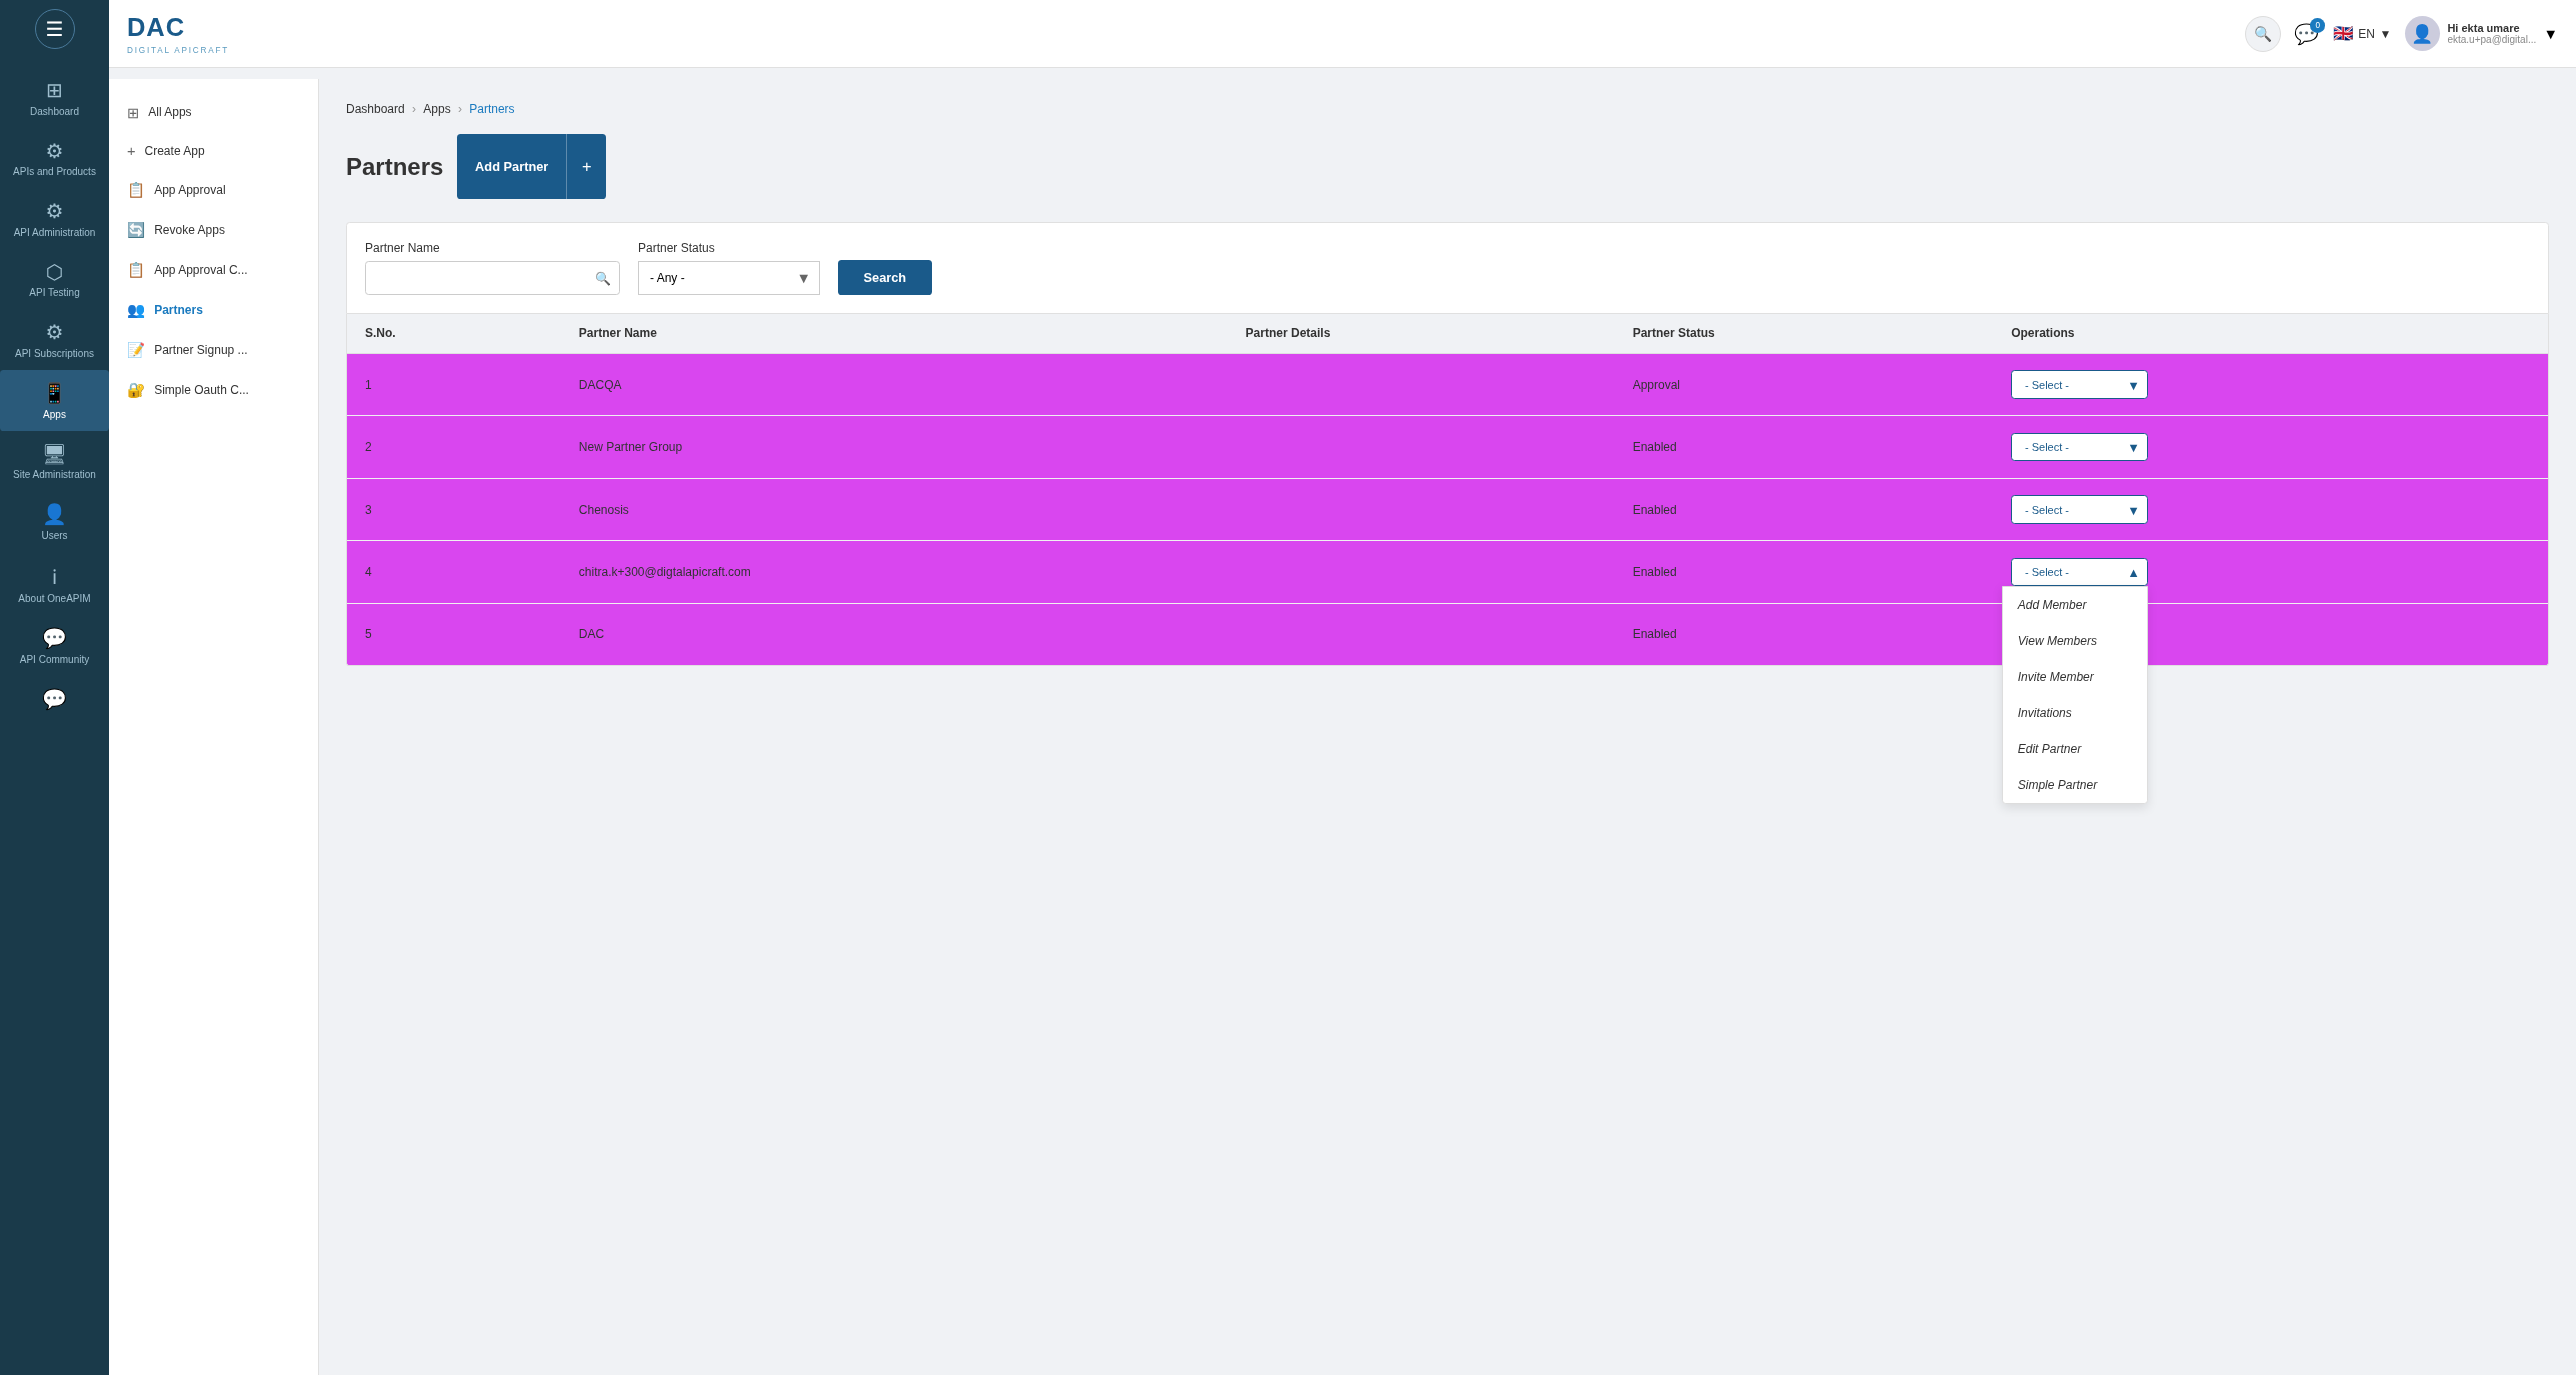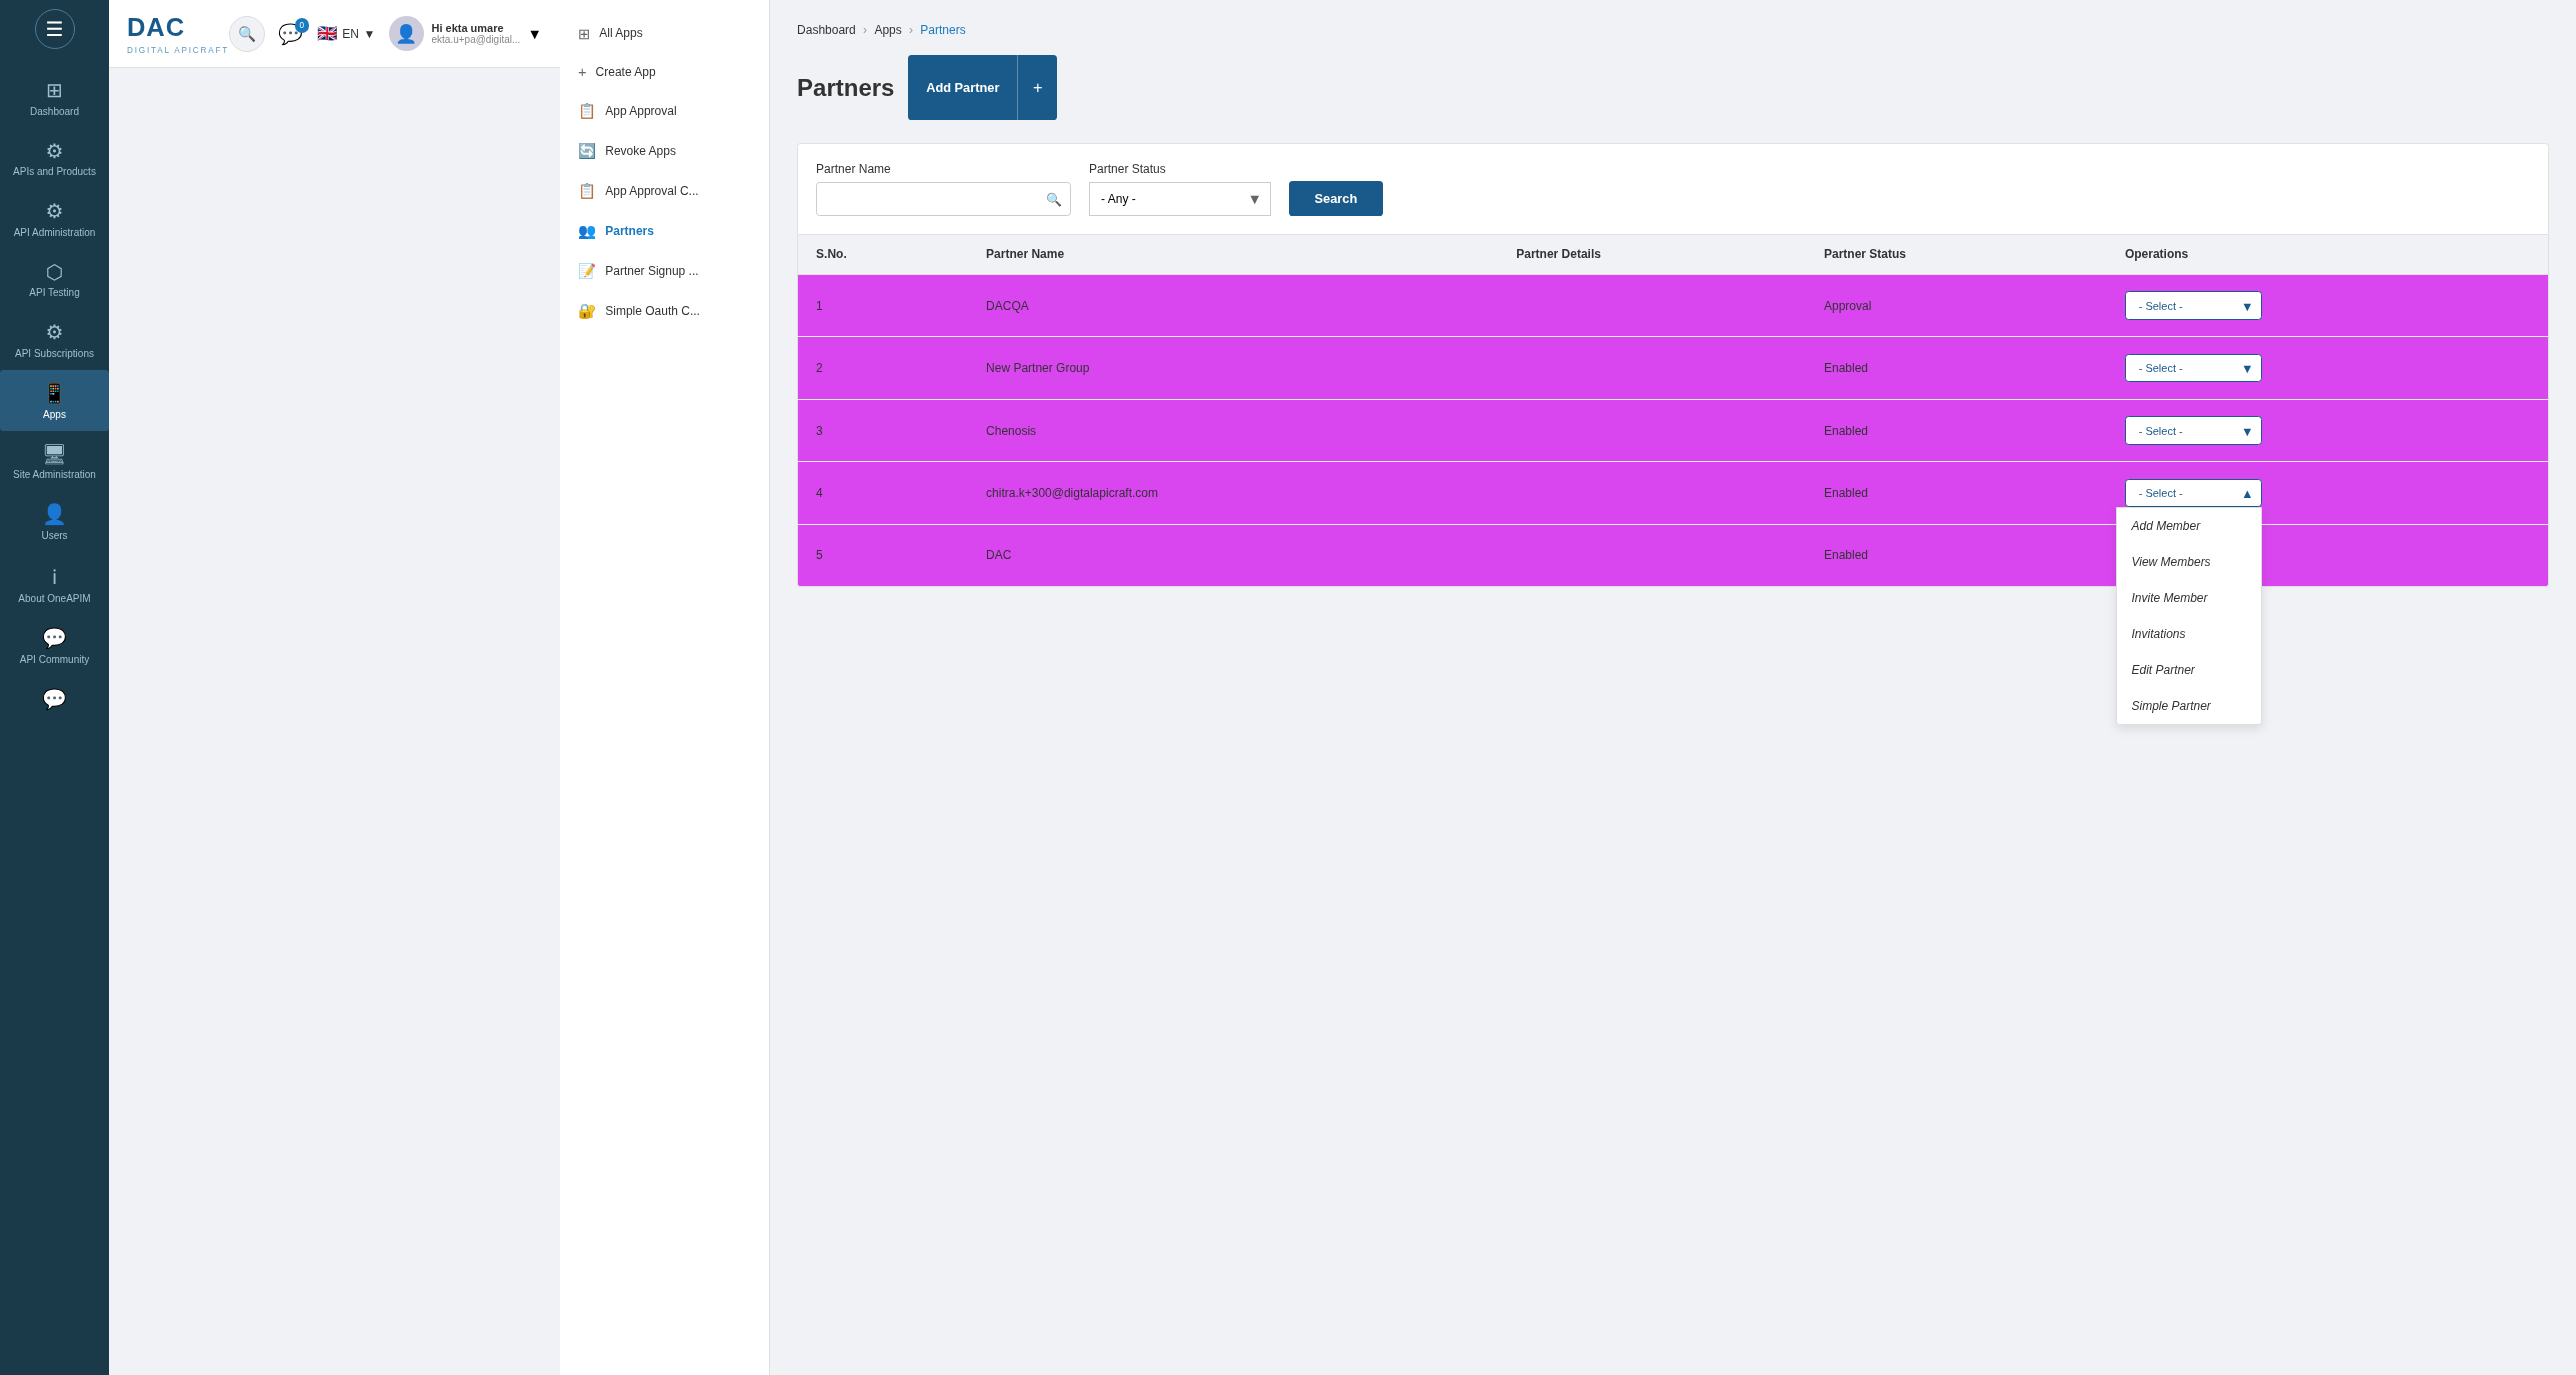--- a/index.html
+++ b/index.html
@@ -41,22 +41,23 @@
       text-align: center;
       border-radius: 3.6px;
     }
     .sidebar-item.active { background: #2a5a7a; color: white; }
     .sidebar-item .icon { font-size: 20px; margin-bottom: 3.6px; }
 
     
     .main-area {
       flex: 1;
       display: flex;
-      flex-direction: row;
+      flex-direction: column;
       overflow: hidden;
+      gap: 11px;
     }
 
     
     .header {
       background: white;
       height: 68px;
       display: flex;
       align-items: center;
       padding: 0 18px;
       border-bottom: 0.9px solid #e0e0e0;

